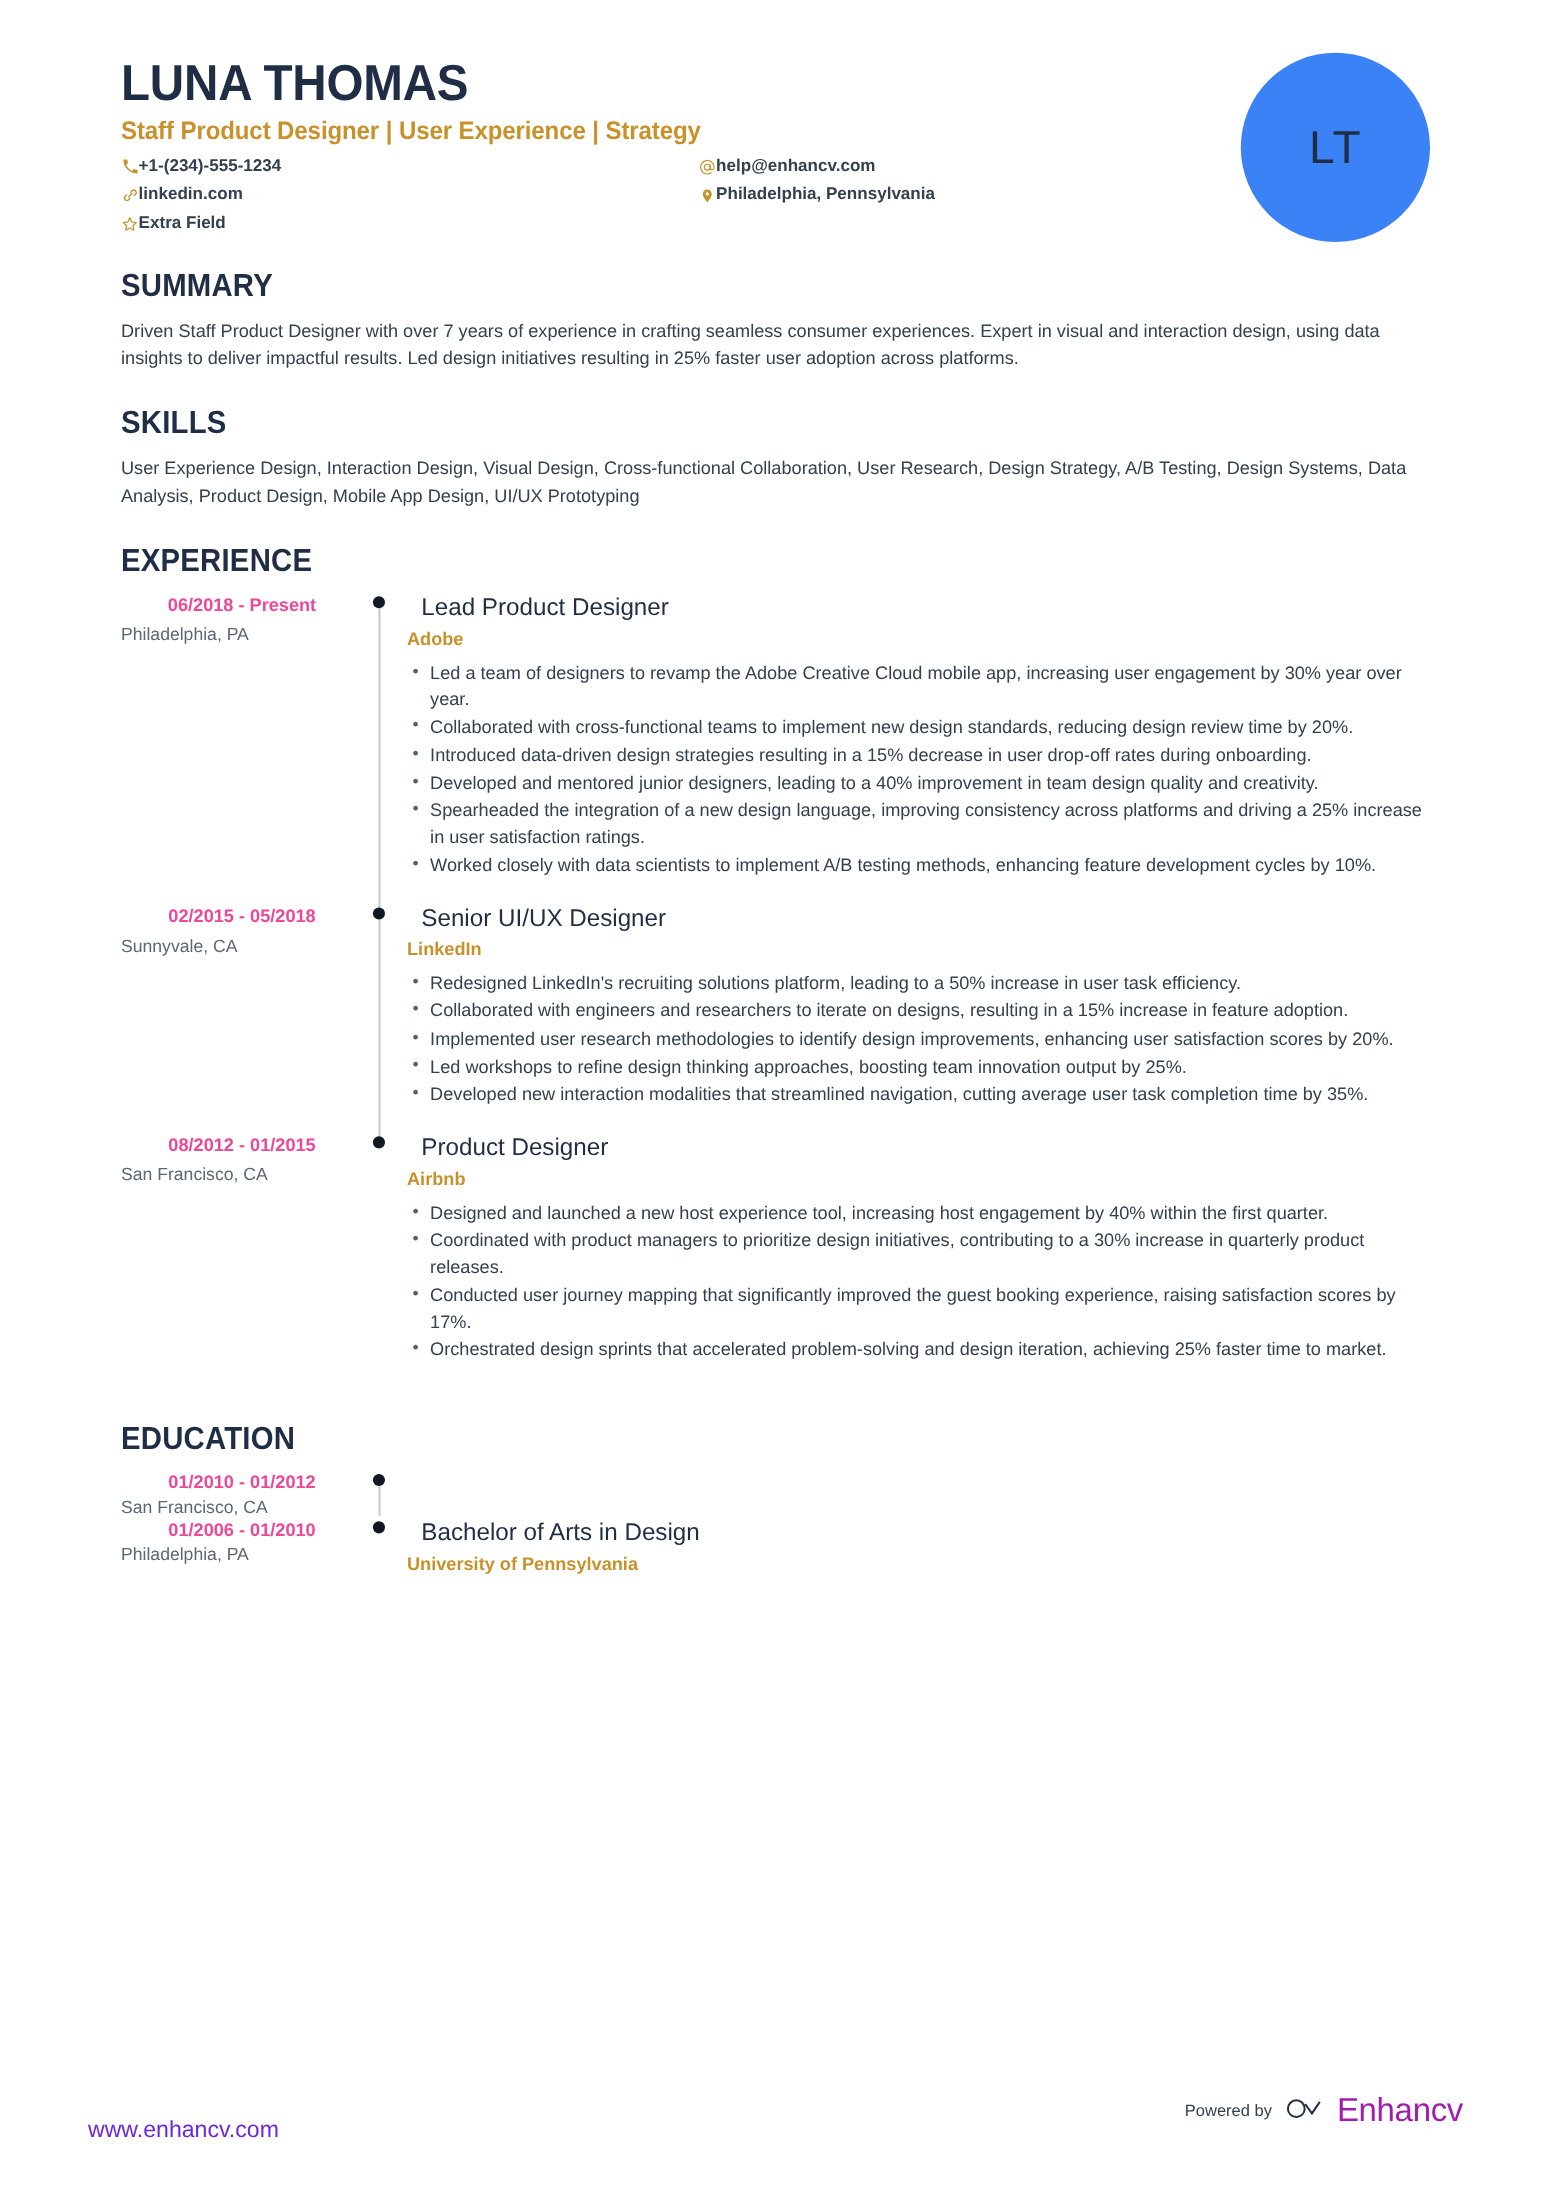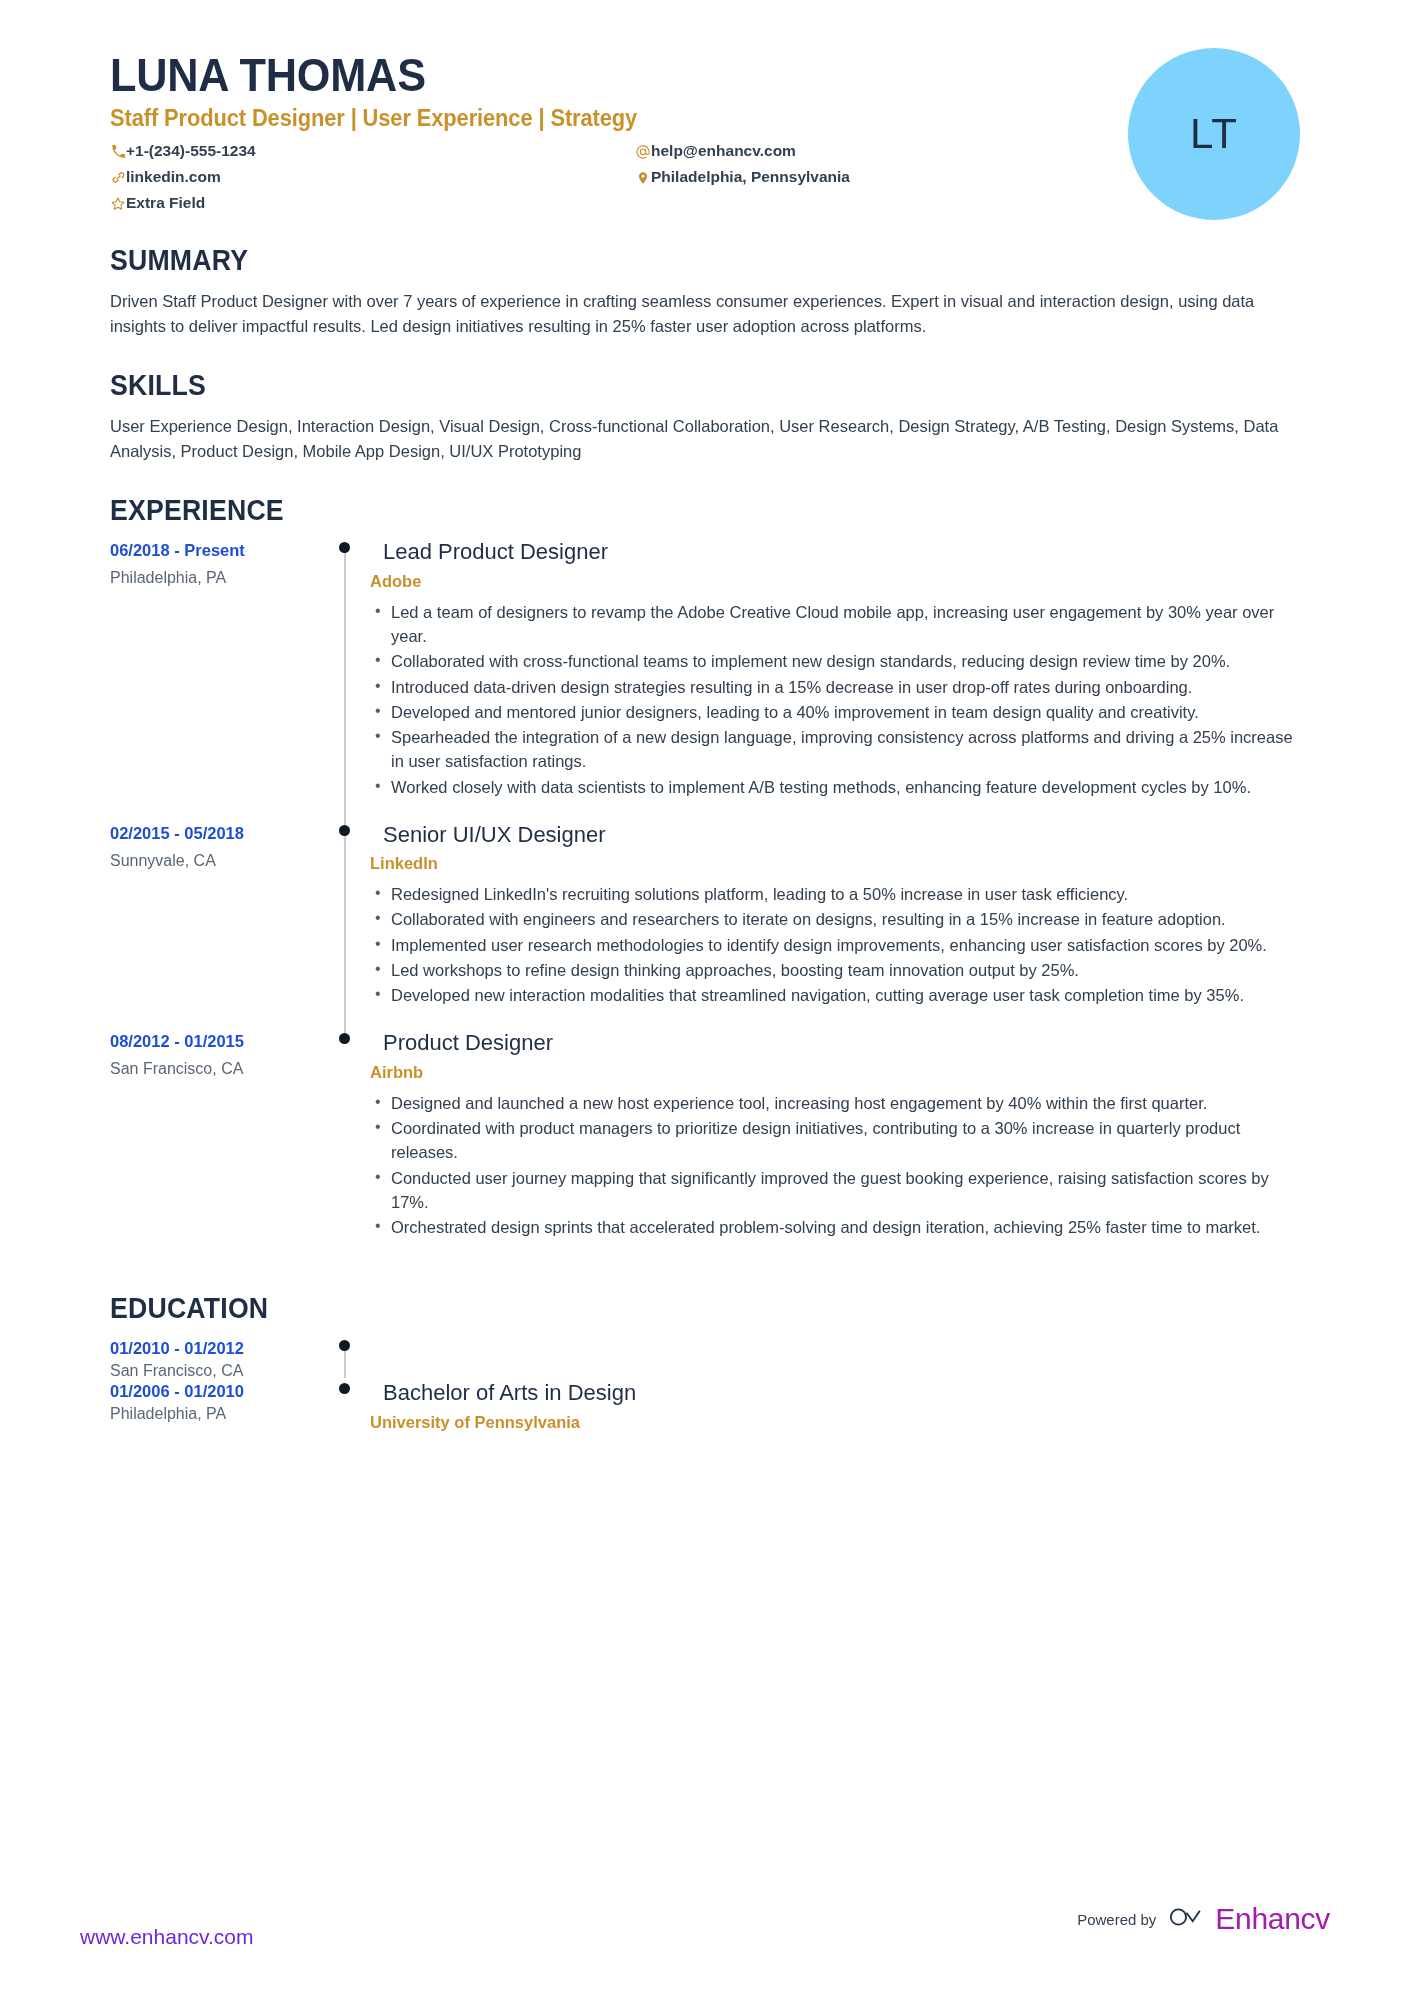--- a/index.html
+++ b/index.html
@@ -72,21 +72,21 @@
     color: #c8912a;
   }
   .contact-item .ico svg { display: block; }
   .avatar {
     position: absolute;
     top: 48px;
     right: 0px;
     width: 172px;
     height: 172px;
     border-radius: 50%;
-    background: #7dd3fc;
+    background: #3b82f6;
     display: flex;
     align-items: center;
     justify-content: center;
   }
   .avatar-initials {
     font-size: 42px;
     font-weight: 400;
     color: #1f2d45;
     letter-spacing: 1px;
   }
@@ -113,22 +113,22 @@
   
   .entry {
     display: grid;
     grid-template-columns: 220px 34px 1fr;
     position: relative;
   }
   .entry-left { padding-top: 2px; }
   .entry-date {
     font-size: 16.5px;
     font-weight: 700;
-    color: #1d4ed8;
-    text-align: left;
+    color: #ec4899;
+    text-align: center;
     white-space: nowrap;
   }
   .entry-loc {
     margin-top: 9px;
     font-size: 16px;
     color: #5b6775;
   }
   .entry-rail {
     position: relative;
   }

